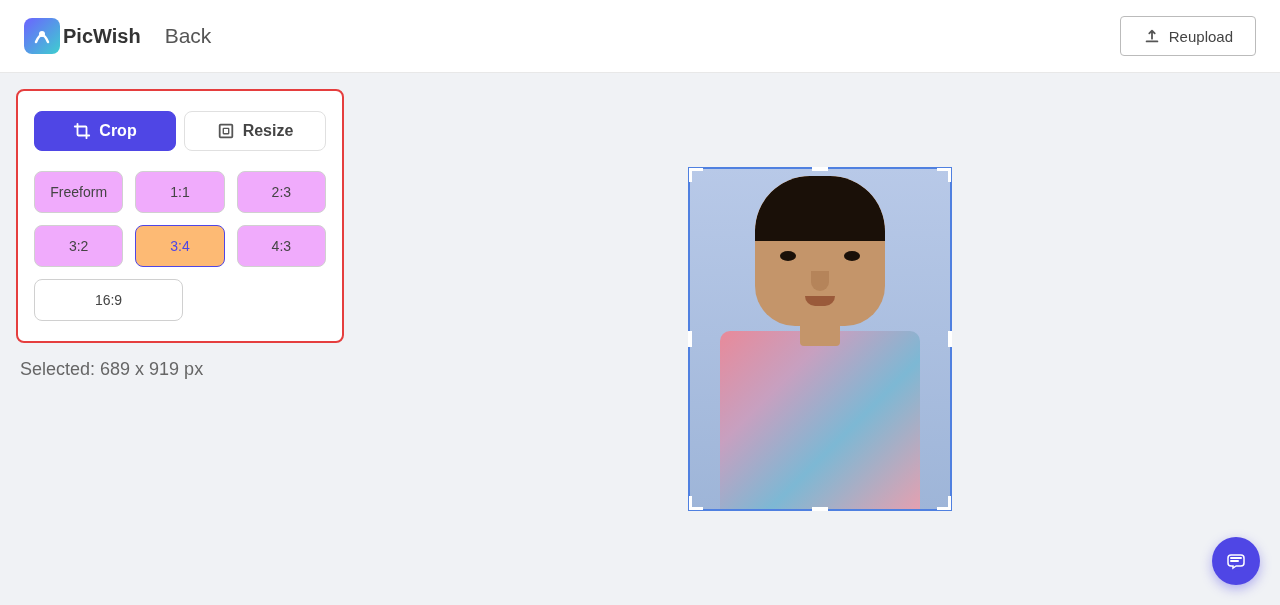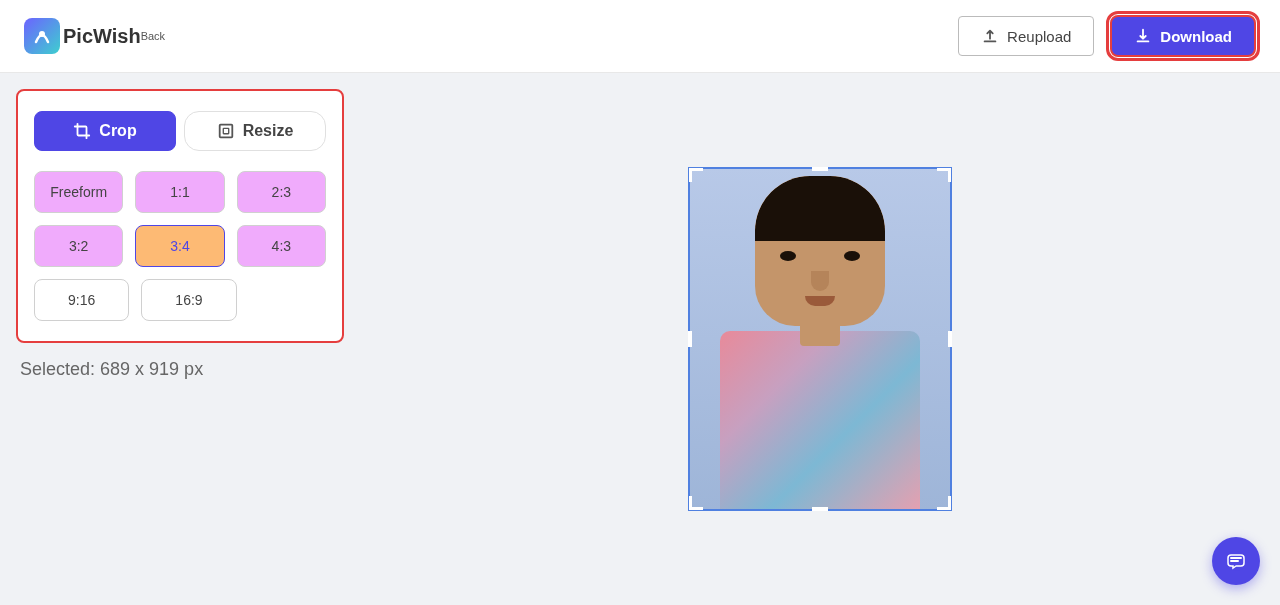--- a/index.html
+++ b/index.html
@@ -31,21 +31,22 @@
     .logo-icon {
       width: 36px;
       height: 36px;
     }
     .logo-text {
       font-size: 20px;
       font-weight: 700;
       color: #333;
     }
     .back-btn {
-      font-size: 11px;
+      margin-left: 24px;
+      font-size: 21px;
       color: #555;
       background: none;
       border: none;
       cursor: pointer;
     }
     .header-right {
       margin-left: auto;
       display: flex;
       gap: 16px;
       align-items: center;
@@ -121,21 +122,20 @@
     }
     .tab-btn.active {
       background: #4f46e5;
       color: #fff;
       border-color: #4f46e5;
     }
     .tab-btn.inactive {
       background: #fff;
       color: #444;
       border-color: #e0e0e0;
-      border-radius: 15px;
     }
 
     .ratio-grid {
       display: grid;
       grid-template-columns: repeat(3, 1fr);
       gap: 12px;
     }
     .ratio-btn {
       padding: 12px 8px;
       border: 1.5px solid #d0d0d0;
@@ -365,27 +365,20 @@
   </div>
   <button class="back-btn">Back</button>
   <div class="header-right">
     <button class="reupload-btn">
       <svg width="18" height="18" viewBox="0 0 20 20" fill="none">
         <path d="M10 13V4M10 4L7 7M10 4L13 7" stroke="#555" stroke-width="2" stroke-linecap="round" stroke-linejoin="round"></path>
         <path d="M4 16h12" stroke="#555" stroke-width="2" stroke-linecap="round"></path>
       </svg>
       <span>Reupload</span>
     </button>
-    <button class="download-btn">
-      <svg width="18" height="18" viewBox="0 0 20 20" fill="none">
-        <path d="M10 3v10M10 13L7 10M10 13L13 10" stroke="#fff" stroke-width="2" stroke-linecap="round" stroke-linejoin="round"></path>
-        <path d="M4 16h12" stroke="#fff" stroke-width="2" stroke-linecap="round"></path>
-      </svg>
-      <span>Download</span>
-    </button>
   </div>
 </header>
 
 <div class="main">
 
   <aside class="sidebar">
     <div class="panel">
 
       <div class="tab-row">
         <button class="tab-btn active">
@@ -410,21 +403,20 @@
       <div class="ratio-grid">
         <button class="ratio-btn">Freeform</button>
         <button class="ratio-btn">1:1</button>
         <button class="ratio-btn">2:3</button>
         <button class="ratio-btn">3:2</button>
         <button class="ratio-btn selected">3:4</button>
         <button class="ratio-btn">4:3</button>
       </div>
 
       <div class="ratio-row-2" style="margin-top:12px;">
-        <button class="ratio-btn-wide">9:16</button>
         <button class="ratio-btn-wide">16:9</button>
         <div style="flex:1"></div>
       </div>
     </div>
 
     <div class="selected-info">Selected: 689 x 919 px</div>
   </aside>
 
   <main class="content">
     <div class="image-container">

